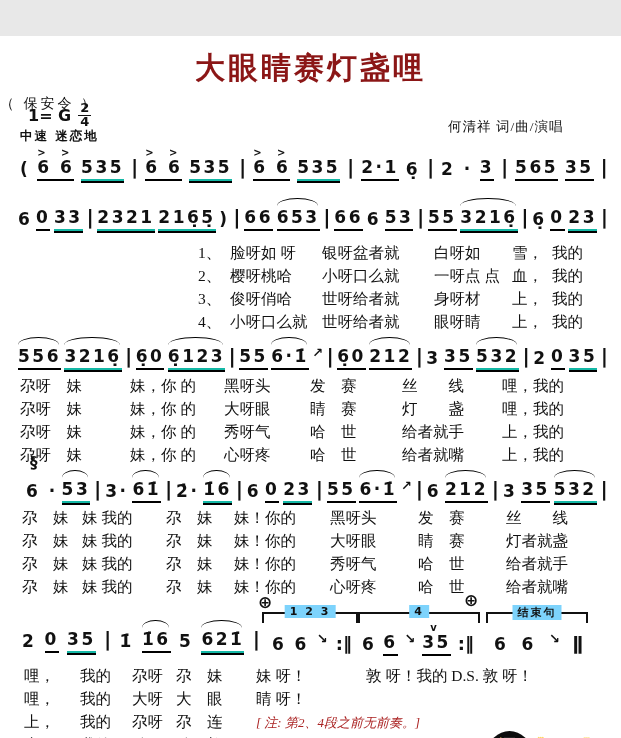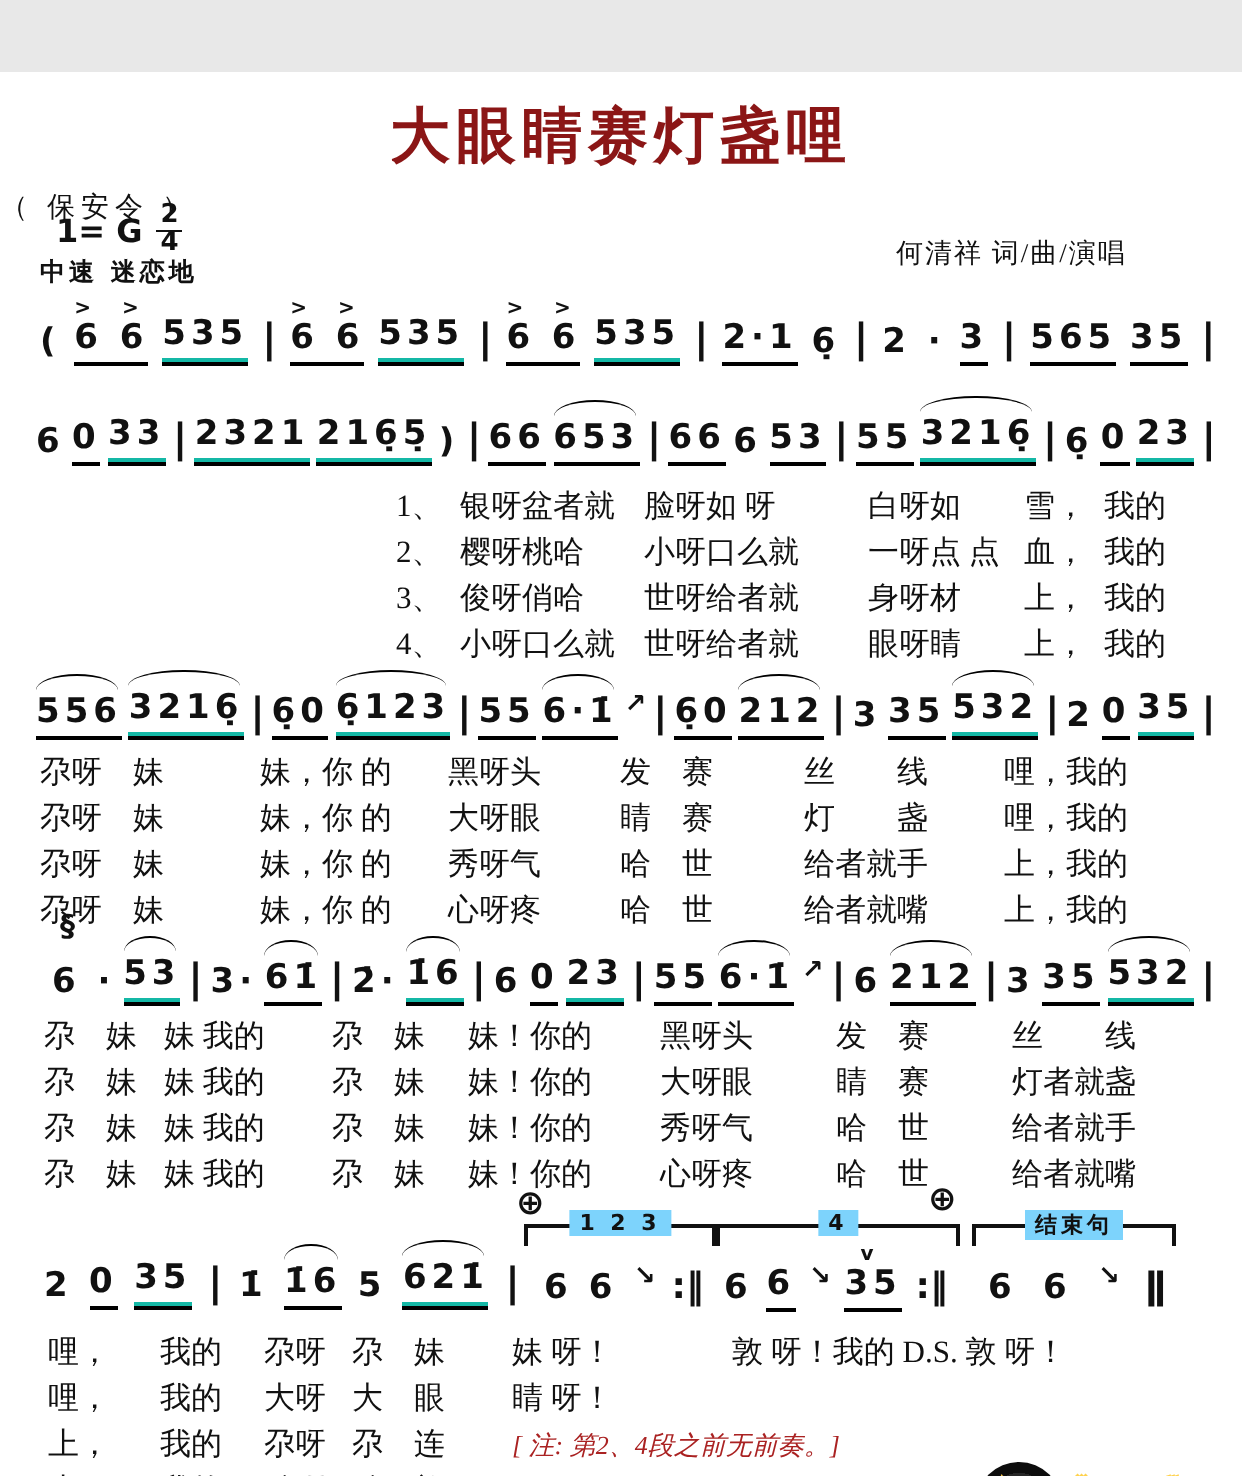--- a/index.html
+++ b/index.html
@@ -15,21 +15,21 @@
         font-size:13px;line-height:12px;font-weight:bold;}
   .frac .num{border-bottom:1.5px solid #111;padding:0 2px 1px;}
   .tempo{position:absolute;left:20px;top:92px;font-size:12.5px;font-weight:bold;letter-spacing:2px;}
   .credit{position:absolute;left:448px;top:82px;font-size:13.5px;
           font-family:"Liberation Serif",serif;letter-spacing:1px;}
   
   .mline{position:absolute;display:flex;justify-content:space-between;align-items:flex-end;}
   .tok{position:relative;font-size:17px;font-weight:bold;letter-spacing:2.5px;
        white-space:pre;line-height:22px;padding-bottom:1px;}
   .tok.u1{border-bottom:2px solid #000;}
-  .tok.u2{border-bottom:4px solid #14b8a6;}
+  .tok.u2{border-bottom:2px solid #14b8a6;}
   .tok.u2::after{content:"";position:absolute;left:0;right:0;bottom:-4px;border-bottom:2px solid #000;}
   .tok.arc::before{content:"";position:absolute;left:0;right:2px;top:-8px;height:7px;
        border-top:1.8px solid #000;border-radius:50% 50% 0 0/100% 100% 0 0;}
   .tok .mark{position:absolute;top:-14px;left:0;right:0;text-align:center;
        font-size:10px;font-weight:bold;letter-spacing:6px;white-space:pre;}
   .tok.bar{font-size:20px;letter-spacing:0;padding-bottom:3px;}
   .tok.gliss{font-size:13px;letter-spacing:0;padding-bottom:6px;}
   .tok.rep{font-size:18px;letter-spacing:0;}
   .tok.fin{font-size:18px;letter-spacing:0;transform:scaleX(1.5);}
   .segno{position:absolute;left:30px;top:418px;font-size:15px;font-weight:bold;}
@@ -121,22 +121,22 @@
       <span class="tok bar">|</span>
       <span class="tok">6̣</span>
       <span class="tok u1">0</span>
       <span class="tok u2">23</span>
       <span class="tok bar">|</span>
     </div>
 
   <div class="lsec secA" style="left:198px;top:206px;">
       <div class="lrow">
         <span class="lcell">1、</span>
+        <span class="lcell">脸呀如 呀</span>
         <span class="lcell">银呀盆者就</span>
-        <span class="lcell">脸呀如 呀</span>
         <span class="lcell">白呀如</span>
         <span class="lcell">雪，</span>
         <span class="lcell">我的</span>
       </div>
       <div class="lrow">
         <span class="lcell">2、</span>
         <span class="lcell">樱呀桃哈</span>
         <span class="lcell">小呀口么就</span>
         <span class="lcell">一呀点 点</span>
         <span class="lcell">血，</span>

